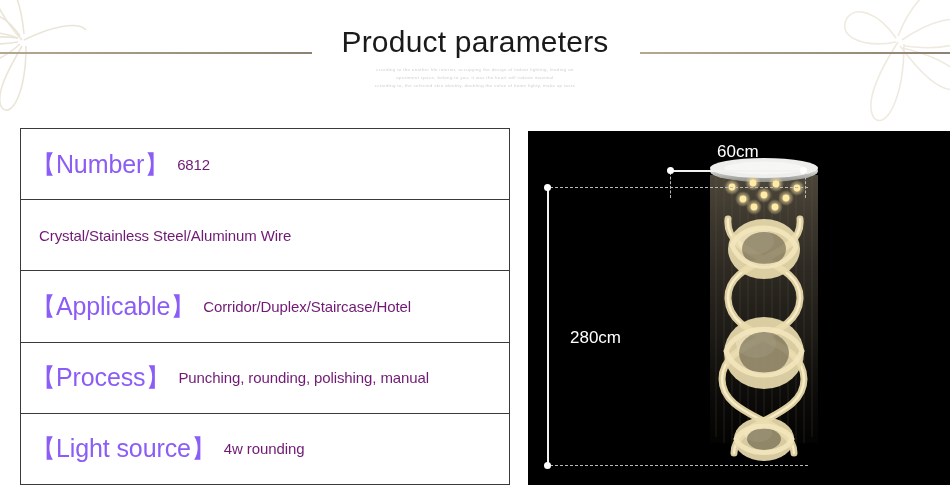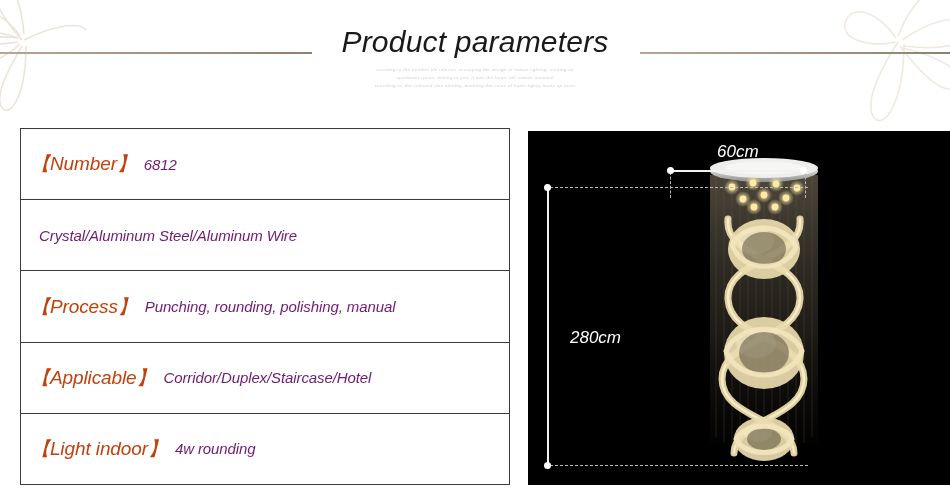--- a/index.html
+++ b/index.html
@@ -2,21 +2,21 @@
 <html><head>
 <meta charset="utf-8">
 <style>
   html,body{margin:0;padding:0;}
   body{
     width:950px;height:495px;
     background:#ffffff;
     font-family:"Liberation Sans","DejaVu Sans",sans-serif;
     overflow:hidden;position:relative;
   }
-  .page{position:absolute;inset:0;font-style:italic;}
+  .page{position:absolute;inset:0;}
 
   
   .ornament{position:absolute;pointer-events:none;}
   #orn-left{left:-42px;top:-34px;width:150px;height:150px;opacity:.55;}
   #orn-right{right:-30px;top:-54px;width:180px;height:185px;opacity:.55;}
 
   
   .title{
     position:absolute;left:0;right:0;top:22px;
     text-align:center;
@@ -55,21 +55,21 @@
     flex:1 1 0;
     display:flex;align-items:center;
     border-bottom:1px solid #3a3a3a;
     padding-left:10px;
     box-sizing:border-box;
     white-space:nowrap;
     overflow:hidden;
   }
   .spec-row:last-child{border-bottom:none;}
   .spec-key{
-    font-size:19px;color:#c2410c;font-weight:400;
+    font-size:25px;color:#8b5cf6;font-weight:400;
     letter-spacing:-.1px;
   }
   .spec-val{
     font-size:15px;color:#701a75;font-weight:400;
     margin-left:8px;letter-spacing:-.1px;
   }
 
   
   .photo-panel{
     position:absolute;left:528px;top:131px;
@@ -149,35 +149,35 @@
 
   <div class="spec-table">
 
     <div class="spec-row">
       <span class="spec-key">【Number】</span>
       <span class="spec-val">6812</span>
     </div>
 
 
     <div class="spec-row">
-      <span class="spec-val">Crystal/Aluminum Steel/Aluminum Wire</span>
+      <span class="spec-val">Crystal/Stainless Steel/Aluminum Wire</span>
+    </div>
+
+    <div class="spec-row">
+      <span class="spec-key">【Applicable】</span>
+      <span class="spec-val">Corridor/Duplex/Staircase/Hotel</span>
     </div>
 
     <div class="spec-row">
       <span class="spec-key">【Process】</span>
       <span class="spec-val">Punching, rounding, polishing, manual</span>
     </div>
 
     <div class="spec-row">
-      <span class="spec-key">【Applicable】</span>
-      <span class="spec-val">Corridor/Duplex/Staircase/Hotel</span>
-    </div>
-
-    <div class="spec-row">
-      <span class="spec-key">【Light indoor】</span>
+      <span class="spec-key">【Light source】</span>
       <span class="spec-val">4w rounding</span>
     </div>
 
   </div>
 
   <div class="photo-panel">
 
     <svg class="chandelier" viewBox="0 0 132 318">
       <defs>
         <radialGradient id="glow" cx="50%" cy="50%" r="50%">

